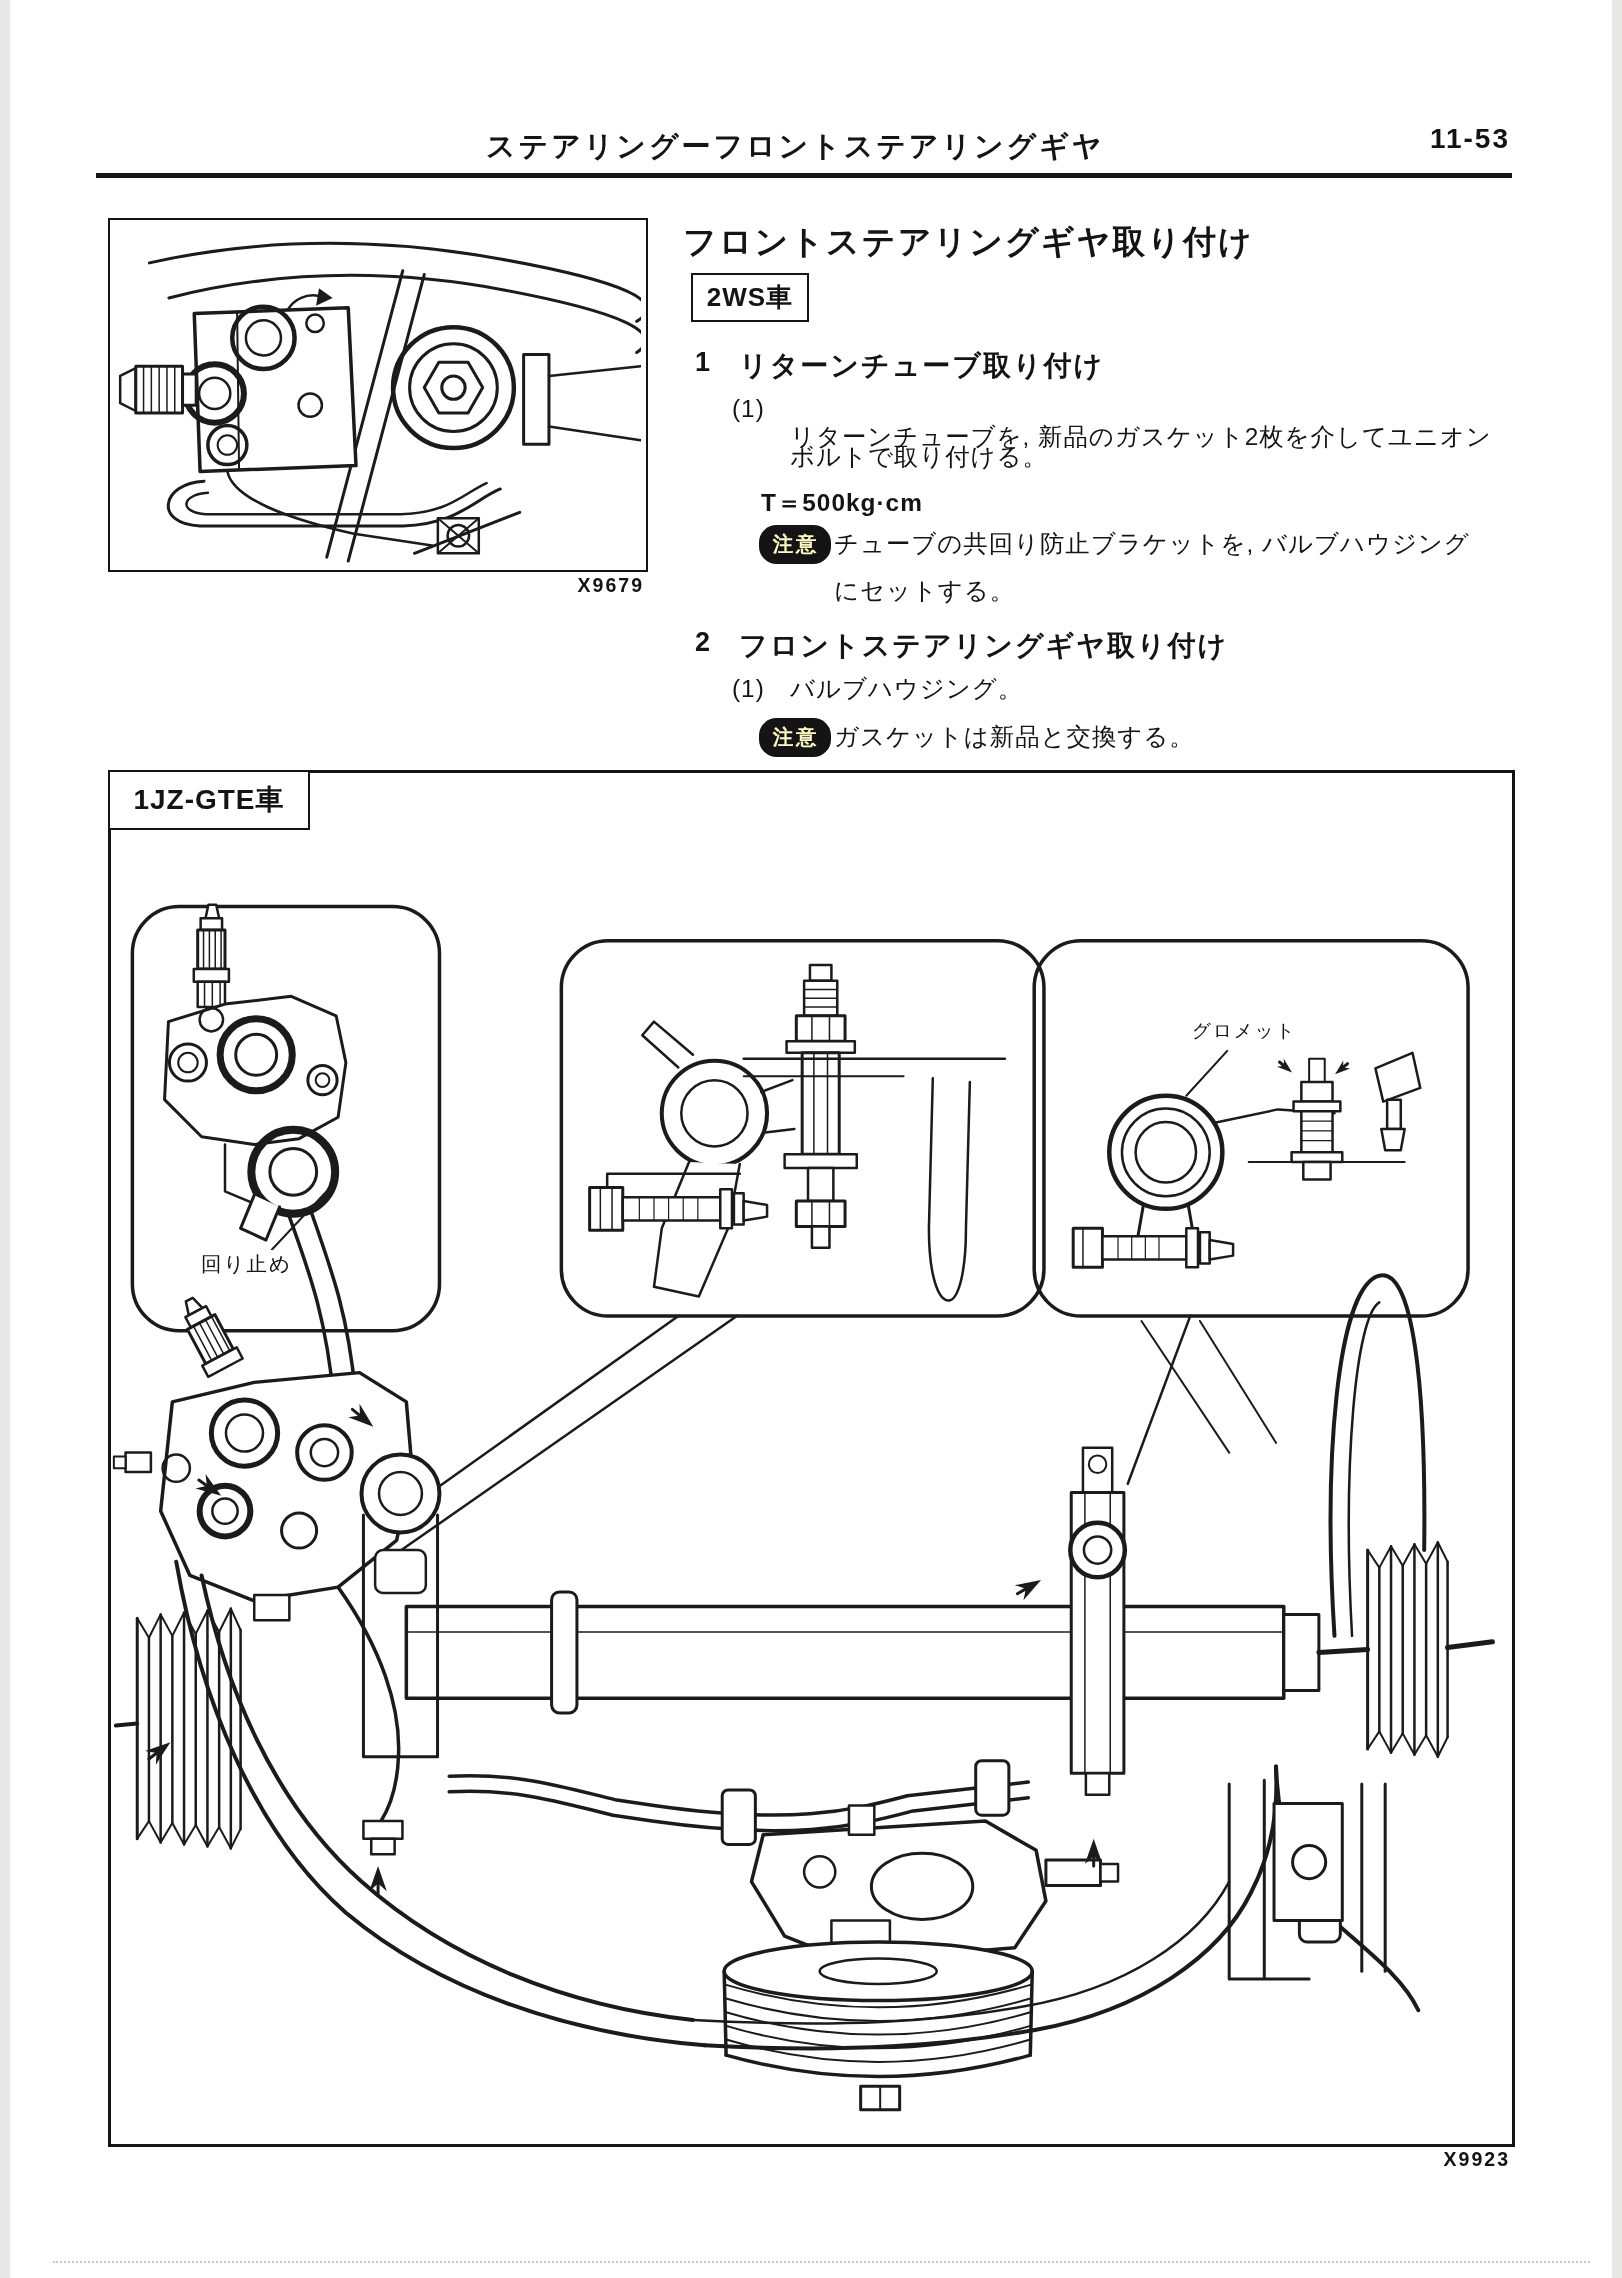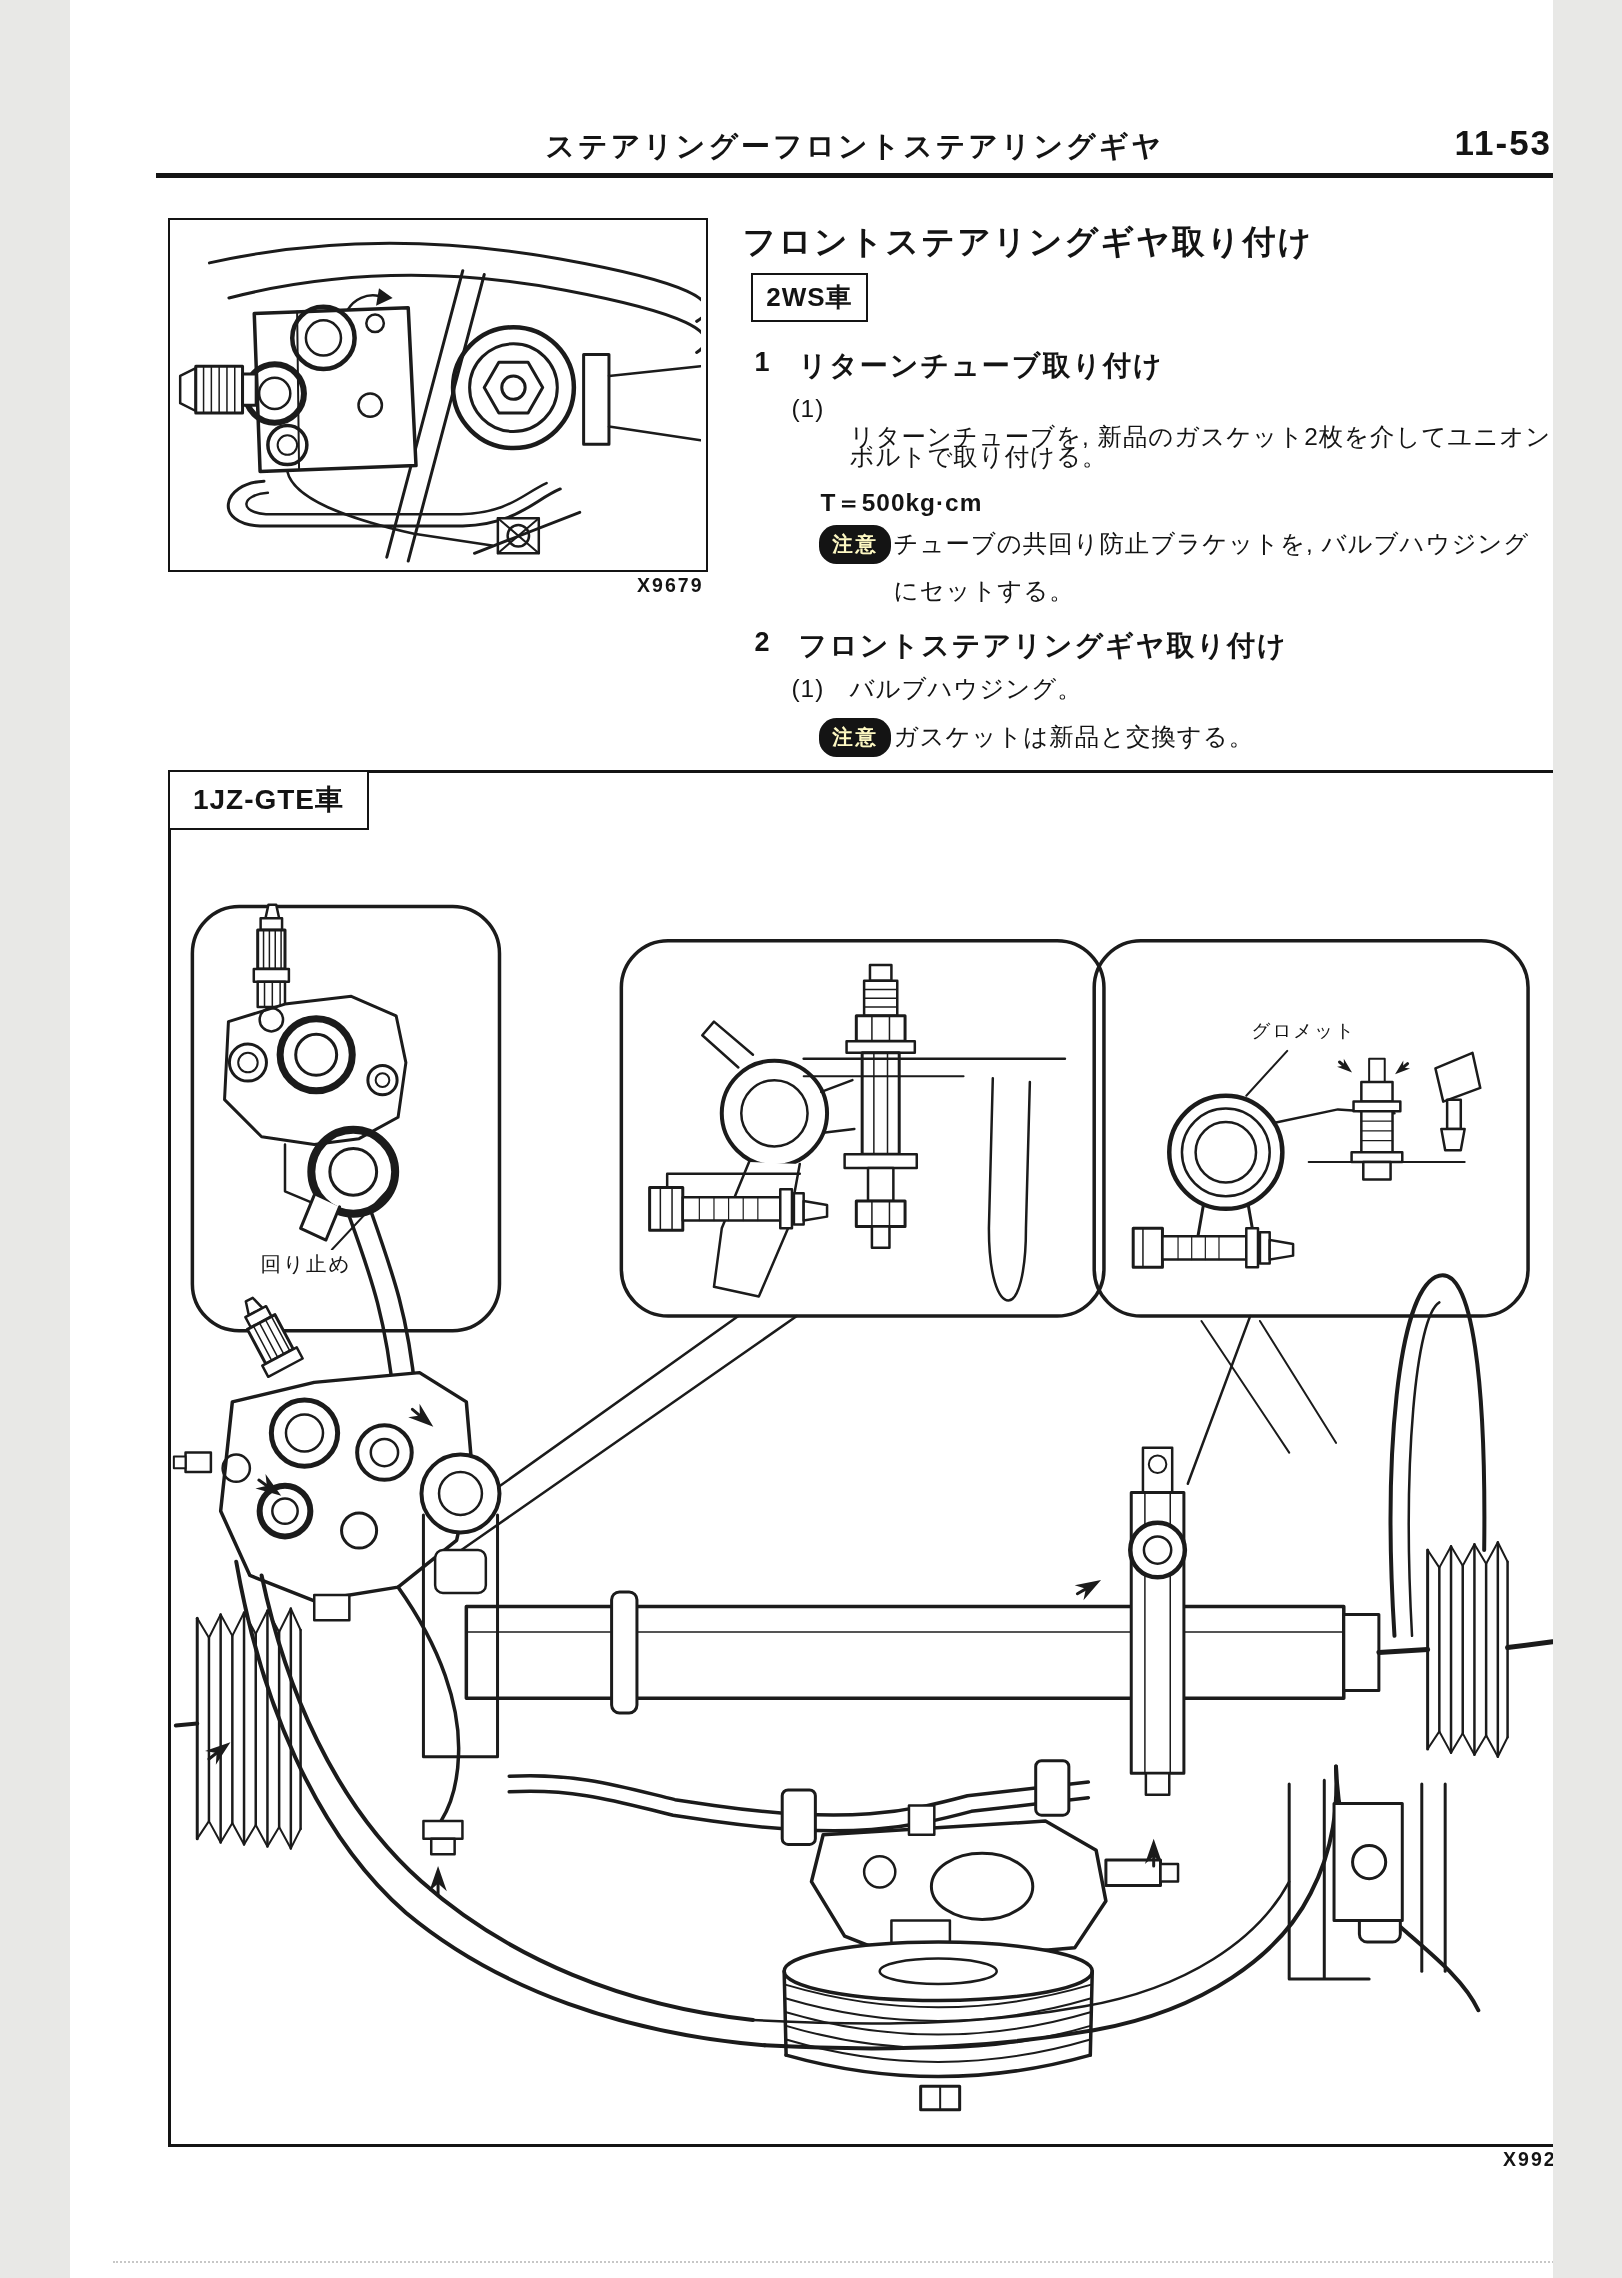--- a/index.html
+++ b/index.html
@@ -1,24 +1,24 @@
 <!DOCTYPE html>
 <html><head>
 <meta charset="utf-8">
 <style>
   html,body{margin:0;padding:0;background:#e8e8e6;}
   .page{
-    position:relative;width:1483px;height:2278px;background:#ffffff;
+    position:relative;width:1602px;height:2278px;background:#ffffff;
     font-family:"Liberation Sans","DejaVu Sans",sans-serif;color:#141414;
     overflow:hidden;margin:0 auto;
   }
   .abs{position:absolute;}
   
   .hdr-title{left:476px;top:127px;font-size:29px;font-weight:bold;letter-spacing:2.9px;white-space:nowrap;}
-  .hdr-page{left:1385px;top:123px;width:115px;font-size:35px;font-weight:bold;letter-spacing:2px;text-align:left;}
+  .hdr-page{left:1385px;top:123px;width:115px;font-size:28px;font-weight:bold;letter-spacing:2px;text-align:right;}
   .hdr-rule{left:86px;top:173px;width:1416px;height:4.9px;background:#141414;}
   
   .fig1{left:98px;top:218px;width:536px;height:350px;border:2.9px solid #141414;background:#fff;}
   .fig1-cap{left:507px;top:574px;width:127px;text-align:right;font-size:19.5px;font-weight:bold;letter-spacing:2px;}
   
   .sec-title{left:673px;top:220px;font-size:33px;font-weight:bold;letter-spacing:2px;white-space:nowrap;}
   .badge-2ws{left:681px;top:273px;border:2.9px solid #141414;font-size:26px;font-weight:bold;
              letter-spacing:1px;padding:4.9px 13.7px;background:#fff;}
   .step-num{font-size:27px;font-weight:bold;}
   .step-head{font-size:28px;font-weight:bold;letter-spacing:2px;white-space:nowrap;}

